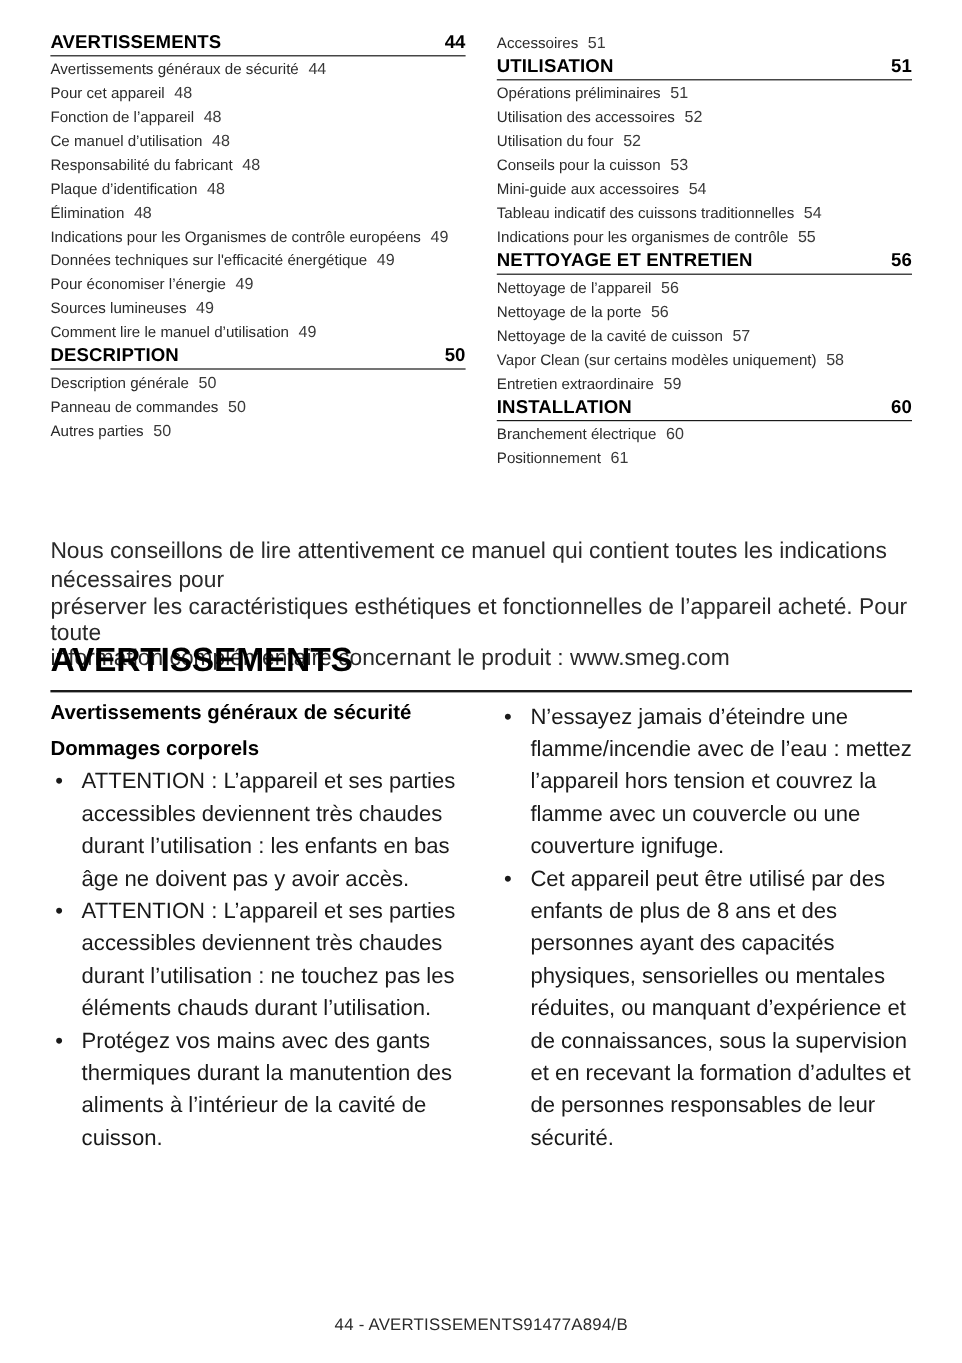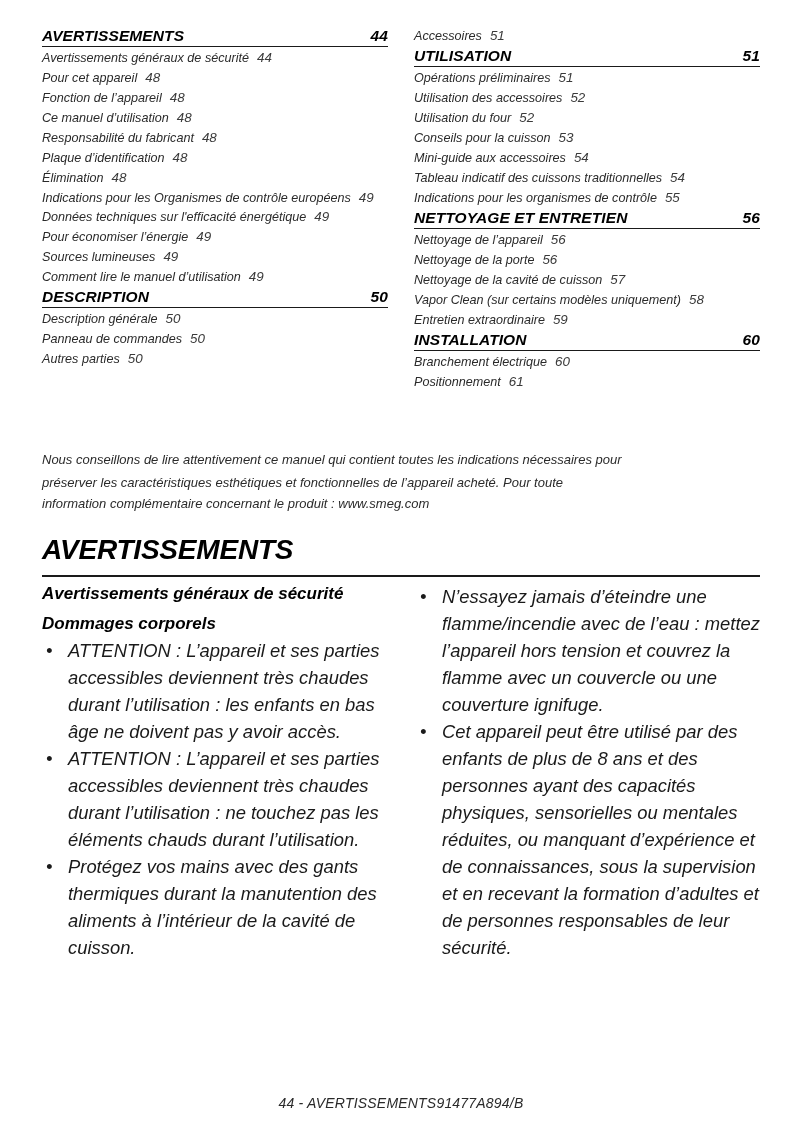--- a/index.html
+++ b/index.html
@@ -14,21 +14,20 @@
     font-family: "Liberation Sans", sans-serif;
     color: #1a1a1a;
     overflow: hidden;
   }
 
   .page {
     position: absolute;
     left: 0; top: 0;
     width: 642px;
     height: 1136px;
-    font-style: italic;
   }
 
   
   .toc {
     position: absolute;
     left: 42px;
     top: 26px;
     width: 718px;
     display: flex;
     gap: 26px;
@@ -72,21 +71,21 @@
   }
   .toc-row.wrap .t { line-height: 17px; }
   .toc-row.wrap { align-items: flex-end; }
 
   
   .intro {
     position: absolute;
     left: 42px;
     top: 448px;
     width: 718px;
-    font-size: 13px;
+    font-size: 19px;
     line-height: 24px;
     color: #2a2a2a;
   }
   .intro .l2 { line-height: 21px; }
 
   
   .main-title {
     position: absolute;
     left: 42px;
     top: 533px;

